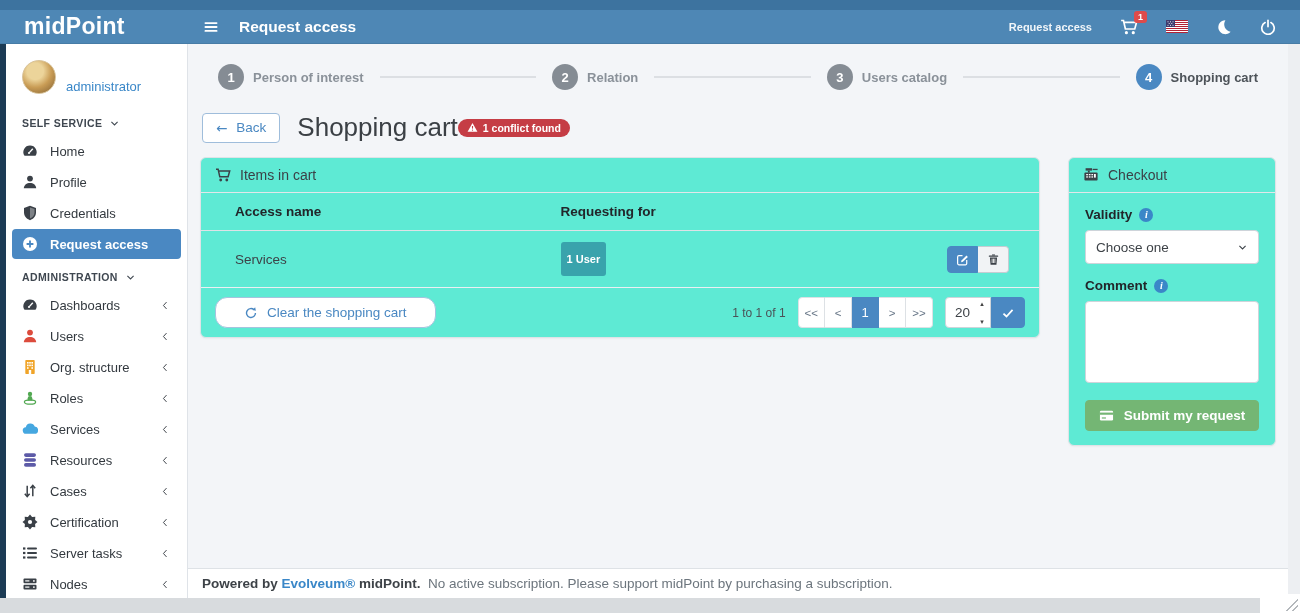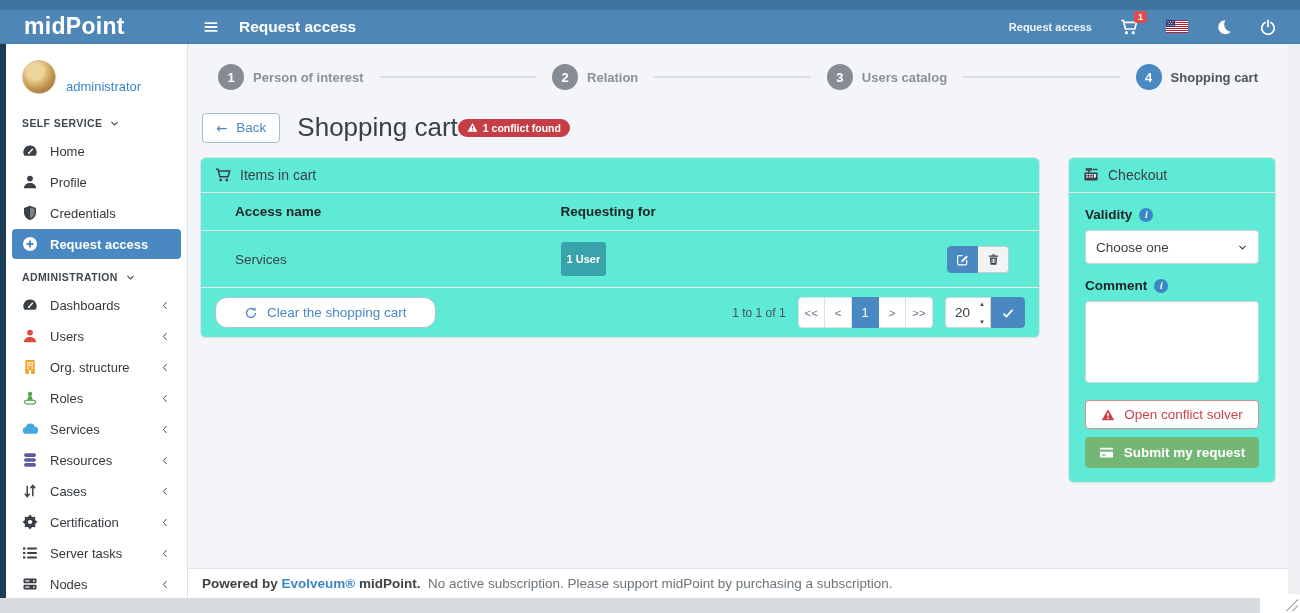--- a/index.html
+++ b/index.html
@@ -654,26 +654,20 @@
               <span>Choose one</span>
               <svg class="i-sm" style="color:#3b4147">
                   <use href="#i-chev-down"></use>
                 </svg>
             </div>
             <div class="field-label">
               <span>Comment</span>
               <span class="info-dot">i</span>
             </div>
             <textarea class="co-textarea" style=""></textarea>
-            <button class="conflict-btn">
-              <svg class="i-sm" style="width:14px;height:14px">
-                  <use href="#i-warn"></use>
-                </svg>
-              <span>Open conflict solver</span>
-            </button>
             <button class="submit-btn">
               <svg style="width:15px;height:15px">
                   <use href="#i-card"></use>
                 </svg>
               <span>Submit my request</span>
             </button>
           </div>
         </section>
       </div>
     </div>

